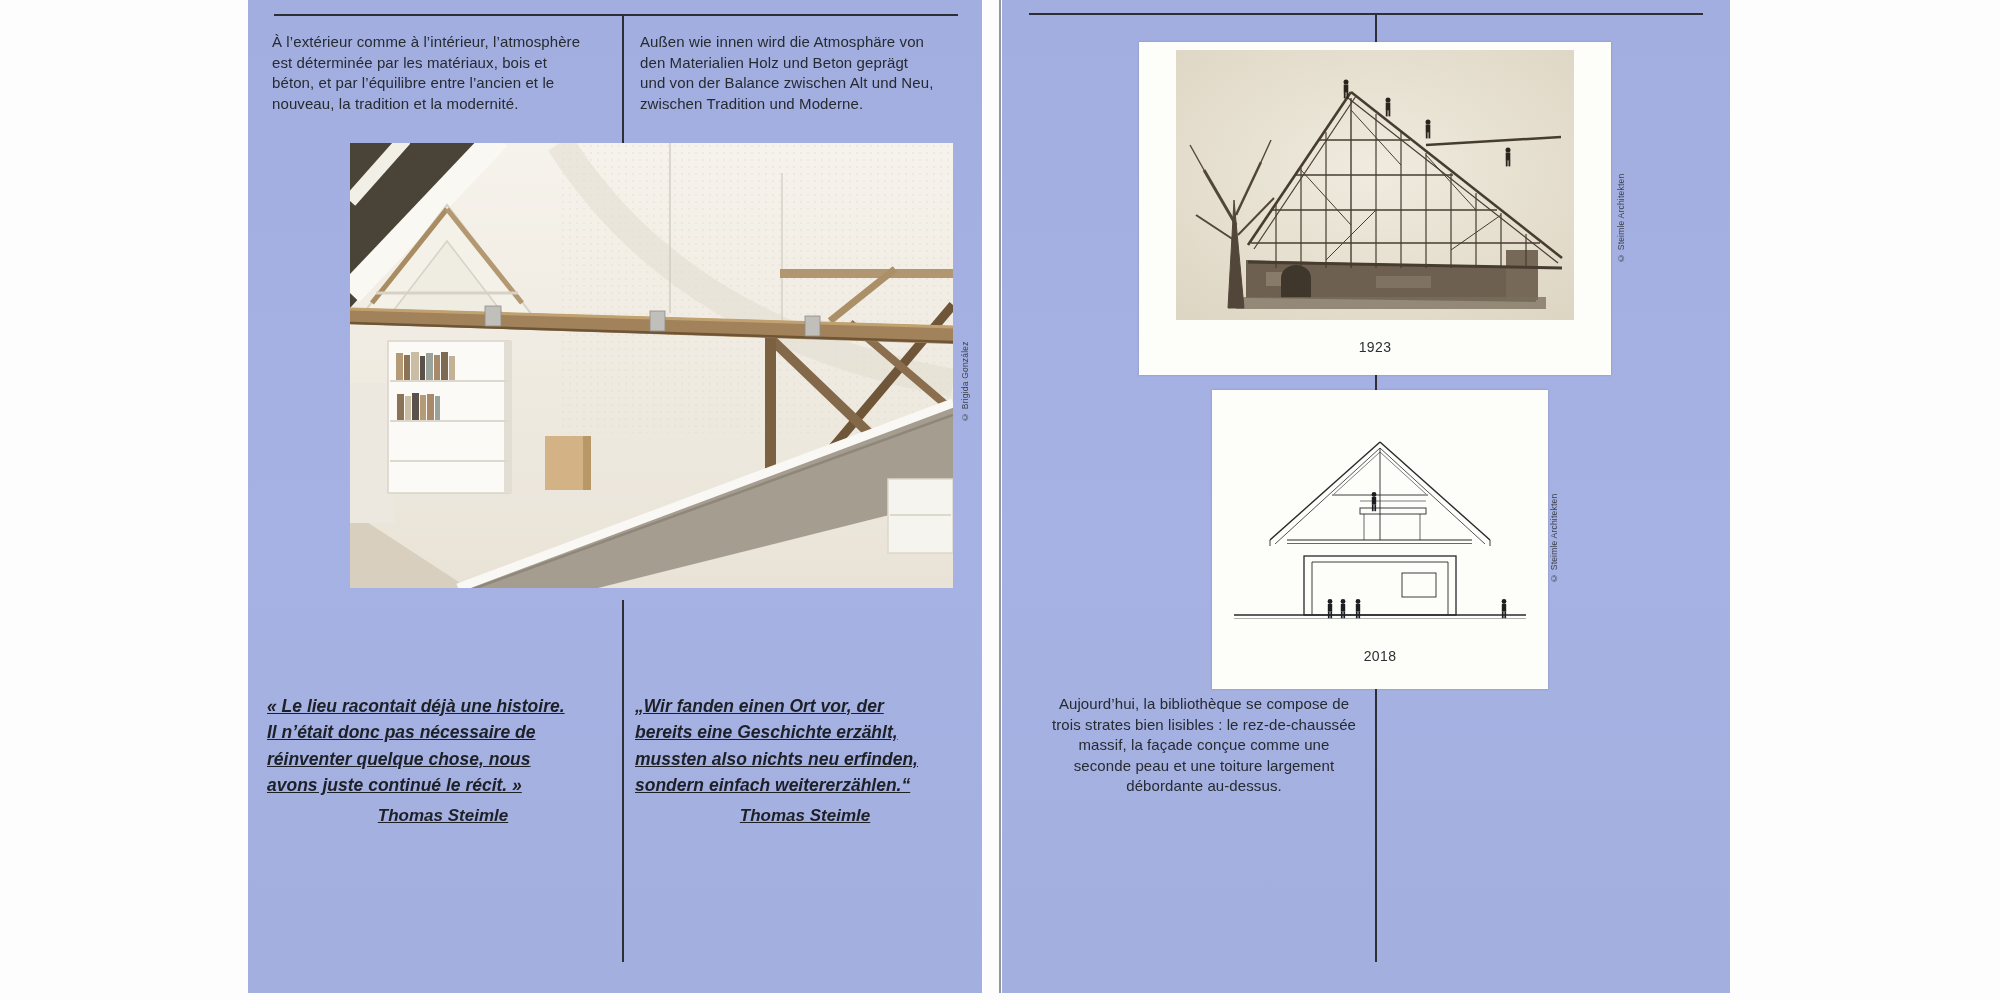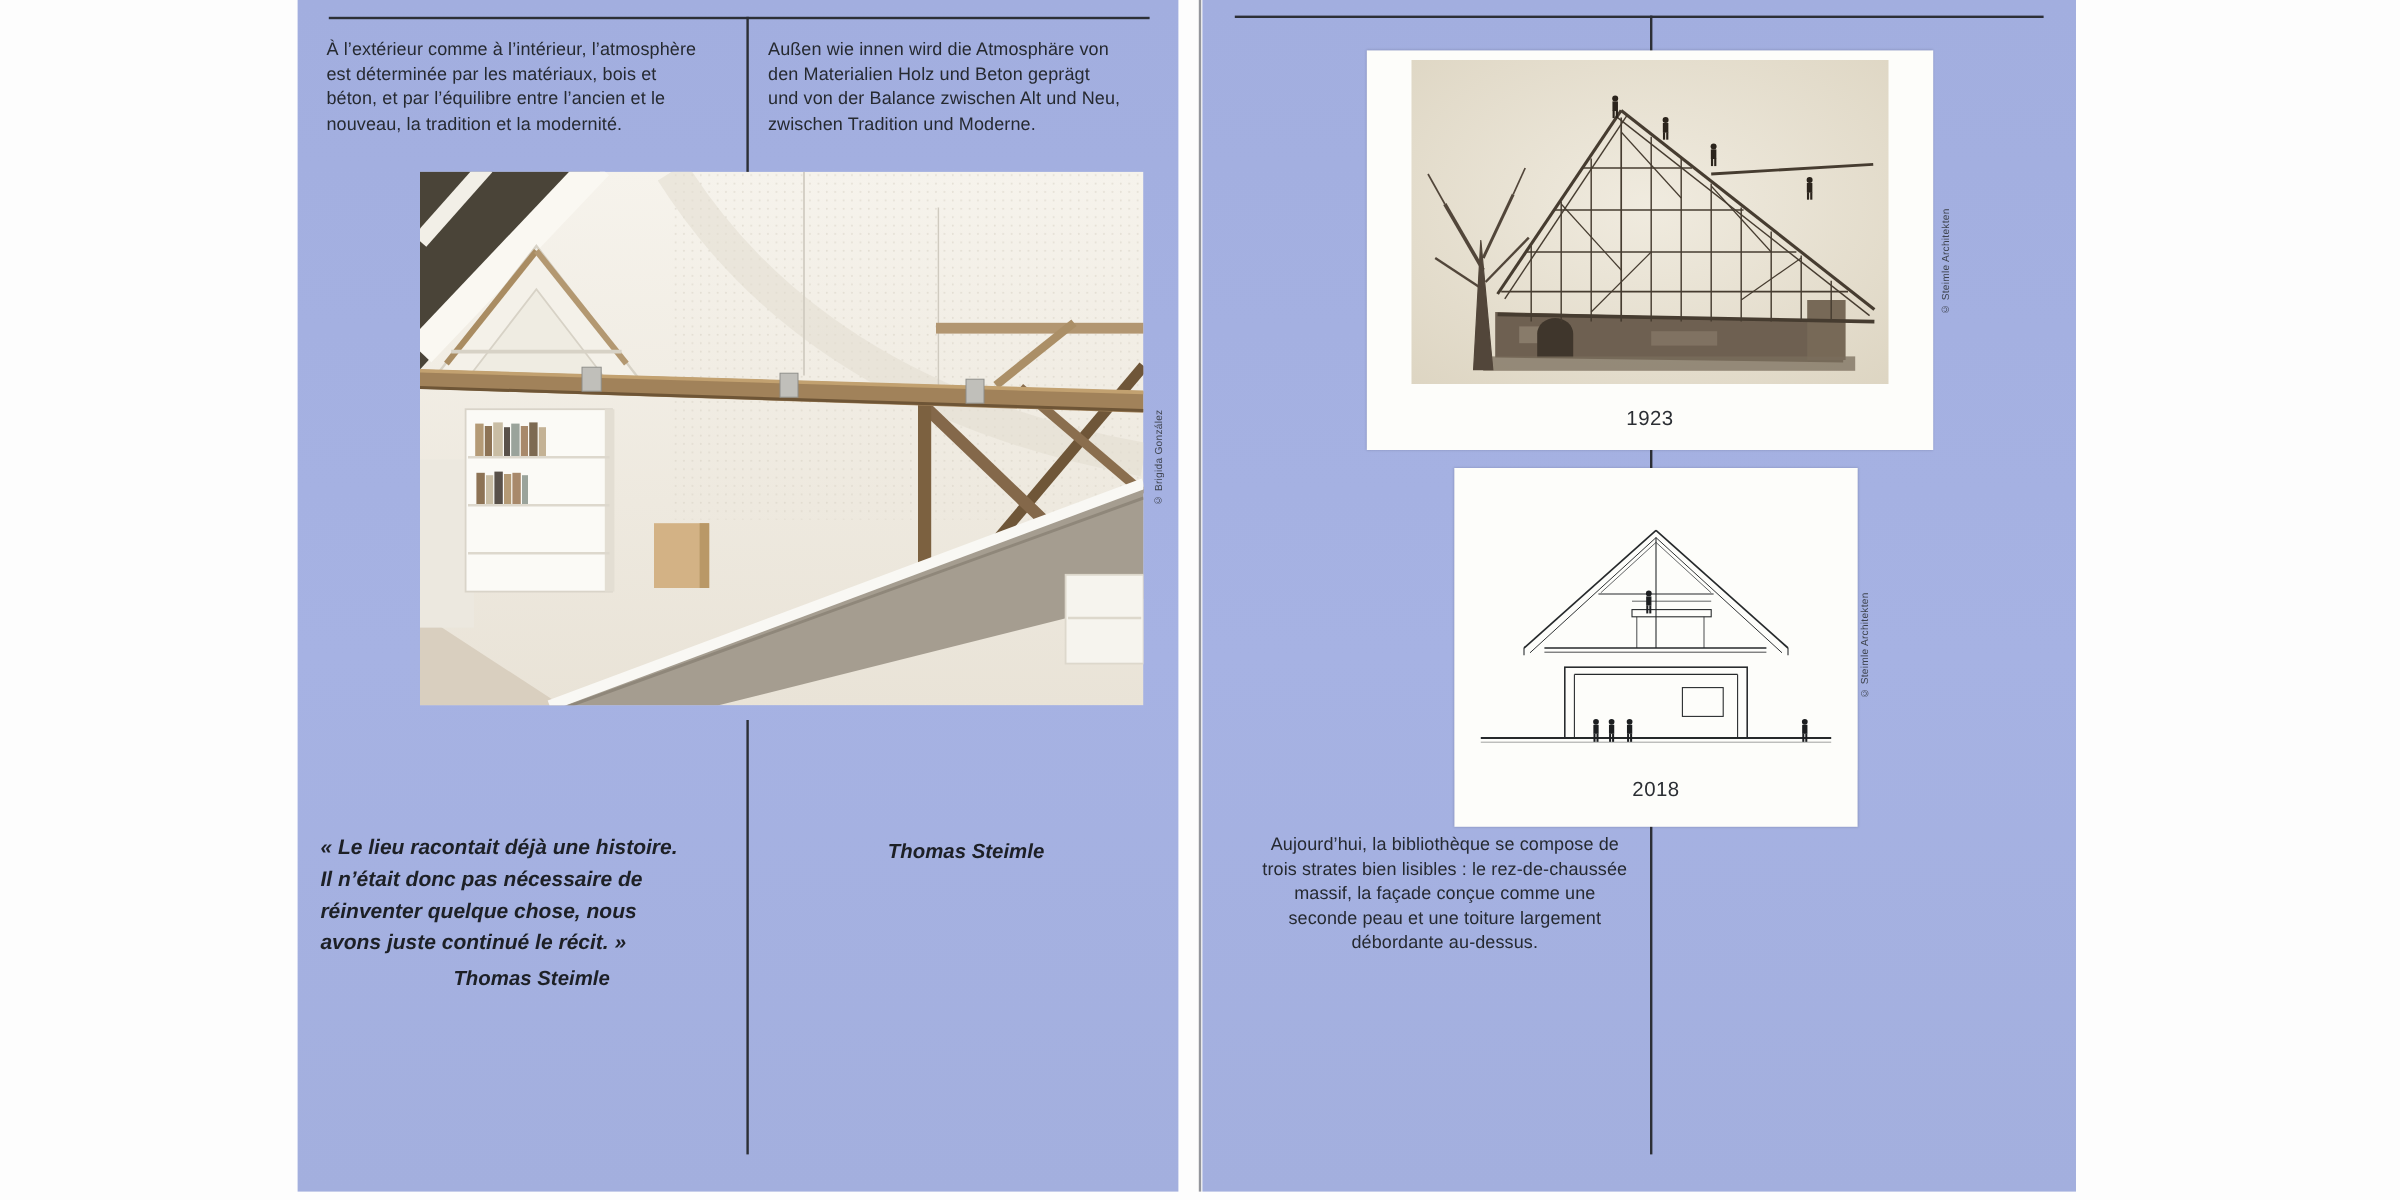--- a/index.html
+++ b/index.html
@@ -5,26 +5,26 @@
   html,body{margin:0;padding:0;background:#fdfdfd;}
   #stage{position:relative;width:2000px;height:1000px;background:#fdfdfd;overflow:hidden;
          font-family:"Liberation Sans","DejaVu Sans",sans-serif;}
   .panel{position:absolute;top:0;height:993px;background:linear-gradient(180deg,#a2aedf 0%,#a6b2e3 55%,#a3afde 100%);}
   #panel-left{left:248px;width:734px;}
   #panel-right{left:1002px;width:728px;}
   .gap-shadow{position:absolute;left:999px;top:0;width:2px;height:993px;background:#5c5f68;opacity:.65;}
   .rule-h{position:absolute;height:2px;background:#2c2f36;}
   .rule-v{position:absolute;width:2px;background:#2c2f36;}
   .body-text{position:absolute;font-size:15px;line-height:20.5px;letter-spacing:.1px;color:#262a31;white-space:pre-line;}
-  .quote{position:absolute;font-size:17.5px;line-height:26.5px;font-weight:700;font-style:italic;color:#1d2026;white-space:pre-line;}
+  .quote{position:absolute;font-size:17.5px;line-height:26.5px;font-weight:700;font-style:italic;color:#1d2026;white-space:pre-line;text-decoration:underline;}
   .attr{font-size:17px;line-height:18px;font-weight:700;font-style:italic;color:#1d2026;margin-top:8px;text-align:center;}
   .credit{position:absolute;font-size:8.5px;letter-spacing:.2px;color:#3e434e;
           writing-mode:vertical-rl;transform:rotate(180deg);white-space:nowrap;}
   .card{position:absolute;background:#fdfdfa;box-shadow:0 0 2px rgba(40,40,60,.25);z-index:2;}
-  .caption{position:absolute;width:100%;text-align:center;font-size:17px;letter-spacing:.4px;color:#2b2e33;}
+  .caption{position:absolute;width:100%;text-align:center;font-size:14px;letter-spacing:.4px;color:#2b2e33;}
   .photo{position:absolute;overflow:hidden;}
   svg{display:block;}
 </style>
 </head>
 <body>
 
 <div id="stage">
 
   <div class="panel" id="panel-left">
     <div class="rule-h" style="left:26px;top:14px;width:684px;"></div>
@@ -121,20 +121,24 @@
     <div class="credit" style="left:712px;top:322px;height:100px;">© Brigida González</div>
 
     <div class="quote" style="left:19px;top:666px;width:352px;">
       <span>« Le lieu racontait déjà une histoire.
 Il n’était donc pas nécessaire de
 réinventer quelque chose, nous
 avons juste continué le récit. »</span>
       <div class="attr">Thomas Steimle</div>
     </div>
     <div class="quote" style="left:387px;top:666px;width:340px;">
+      <span>„Wir fanden einen Ort vor, der
+bereits eine Geschichte erzählt,
+mussten also nichts neu erfinden,
+sondern einfach weitererzählen.“</span>
       <div class="attr">Thomas Steimle</div>
     </div>
   </div>
 
   <div class="gap-shadow"></div>
 
   <div class="panel" id="panel-right">
     <div class="rule-h" style="left:27px;top:13px;width:674px;"></div>
     <div class="rule-v" style="left:373px;top:13px;height:949px;z-index:1;"></div>
 

